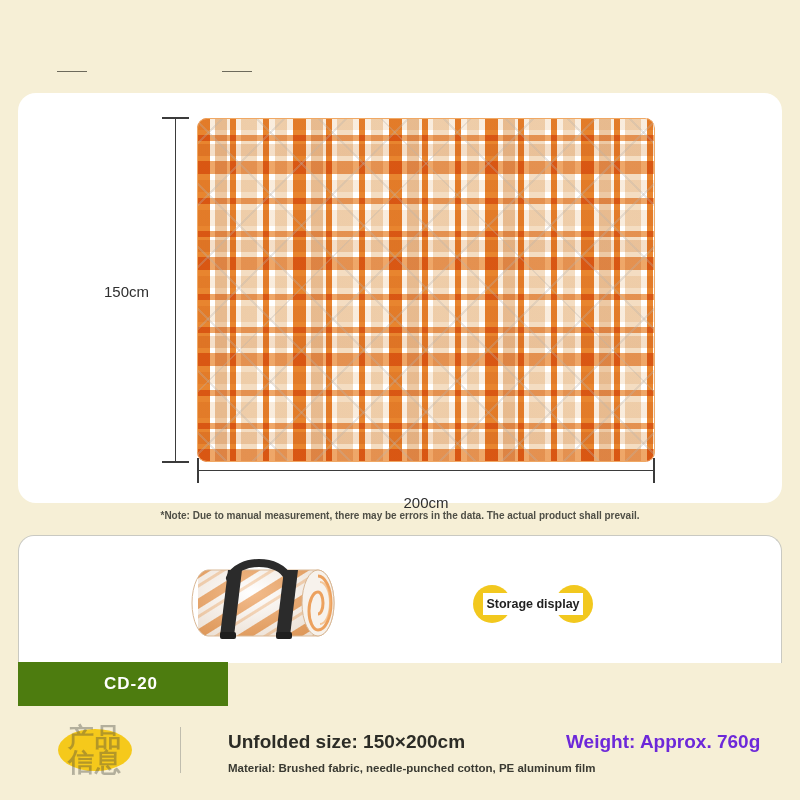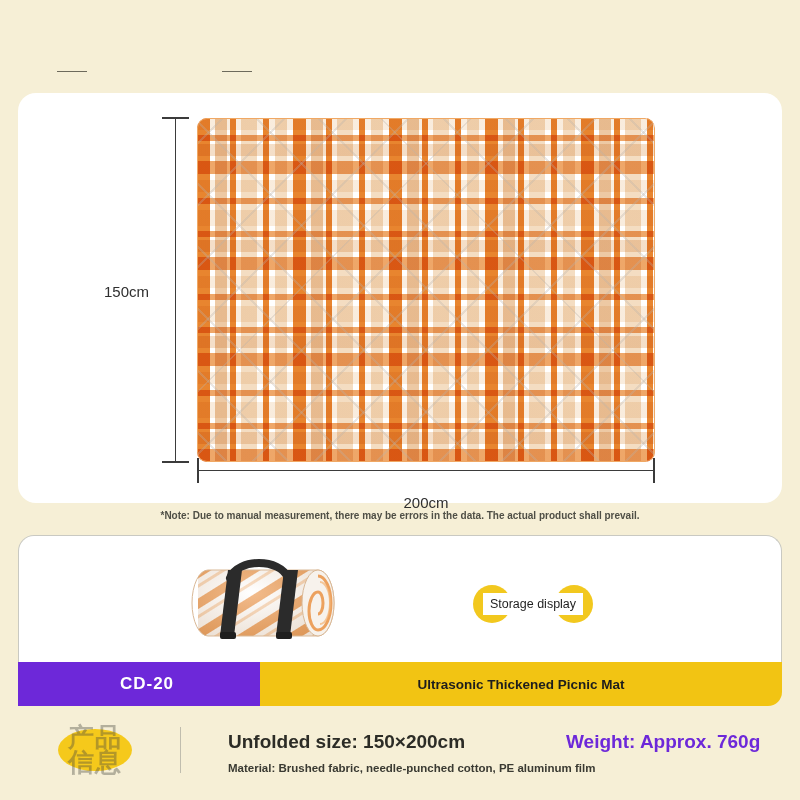--- a/index.html
+++ b/index.html
@@ -224,38 +224,38 @@
   }
   .badge-dot.l { left: 0; }
   .badge-dot.r { left: 82px; }
   .badge-text {
     position: absolute;
     left: 10px; top: 8px;
     width: 100px; height: 22px;
     background: #ffffff;
     color: #1f1f1f;
     font-size: 12.5px;
-    font-weight: normal;
+    font-weight: bold;
     line-height: 22px;
     text-align: center;
     white-space: nowrap;
   }
 
   
   .banner {
     position: absolute;
     left: 18px; top: 662px;
     width: 764px; height: 44px;
     display: flex;
     overflow: hidden;
     border-bottom-right-radius: 14px;
   }
   .banner-left {
-    width: 242px;
-    background: #6d28d9;
+    width: 210px;
+    background: #4d7c0f;
     color: #ffffff;
     font-size: 17px;
     font-weight: bold;
     letter-spacing: 1px;
     display: flex;
     align-items: center;
     justify-content: center;
     padding-left: 16px;
   }
   .banner-right {
@@ -404,21 +404,20 @@
 </div>
 
 <div class="badge-storage">
   <div class="badge-dot l"></div>
   <div class="badge-dot r"></div>
   <div class="badge-text">Storage display</div>
 </div>
 
 <div class="banner">
   <div class="banner-left">CD-20</div>
-  <div class="banner-right">Ultrasonic Thickened Picnic Mat</div>
 </div>
 
 <div class="goods-badge">
   <div class="goods-ellipse"></div>
   <div class="goods-cjk">产品
 信息</div>
 </div>
 
 <div class="footer-divider"></div>
 

